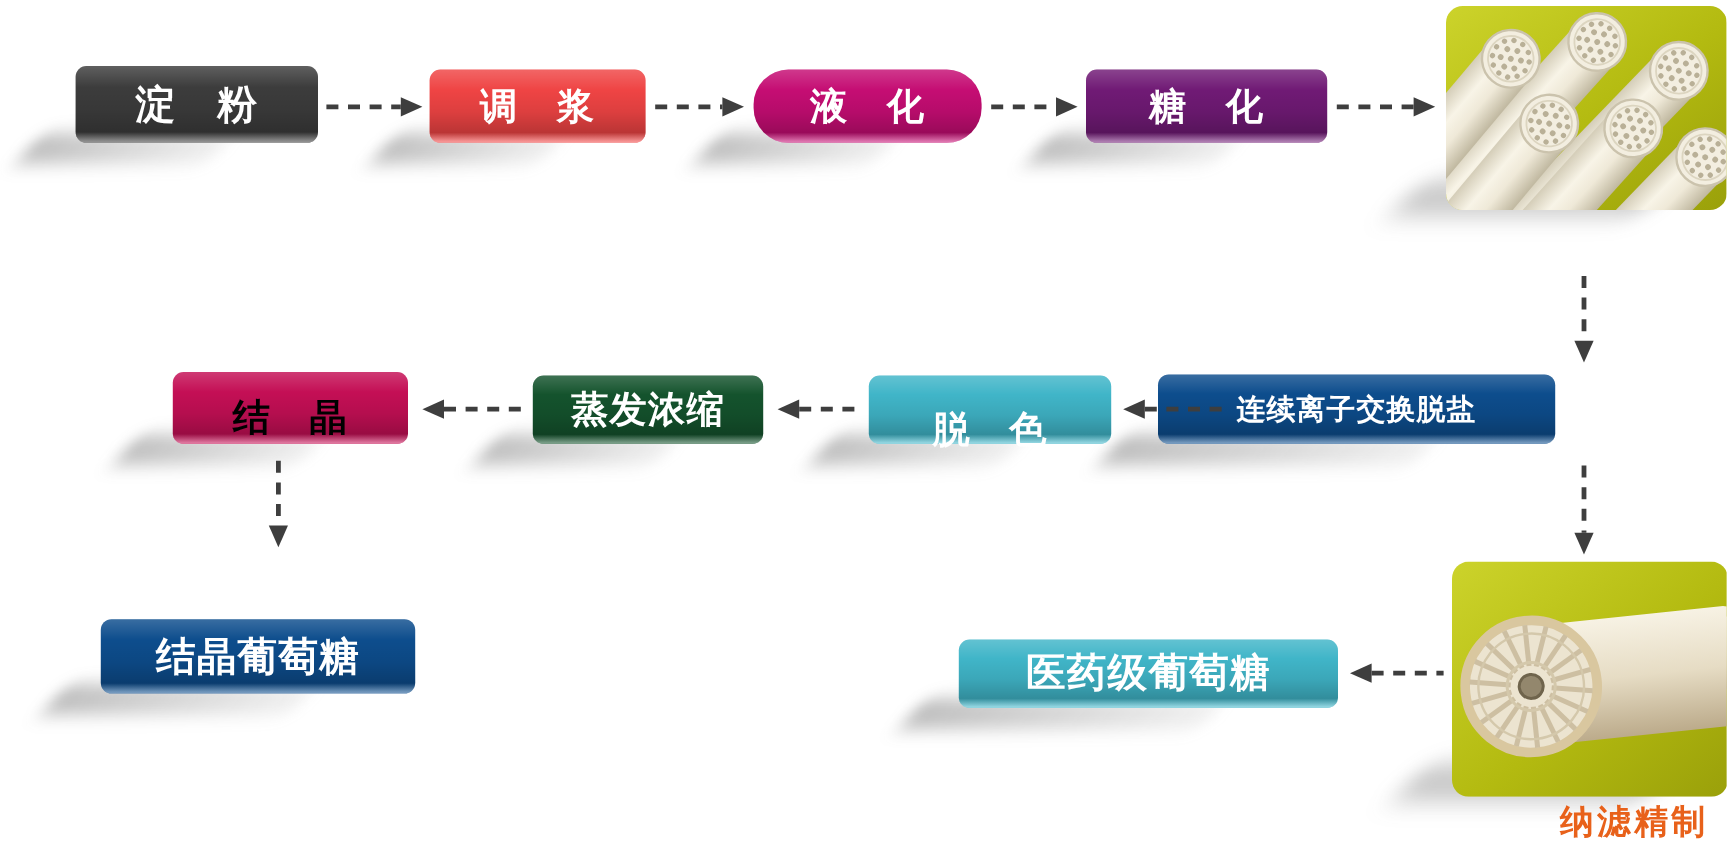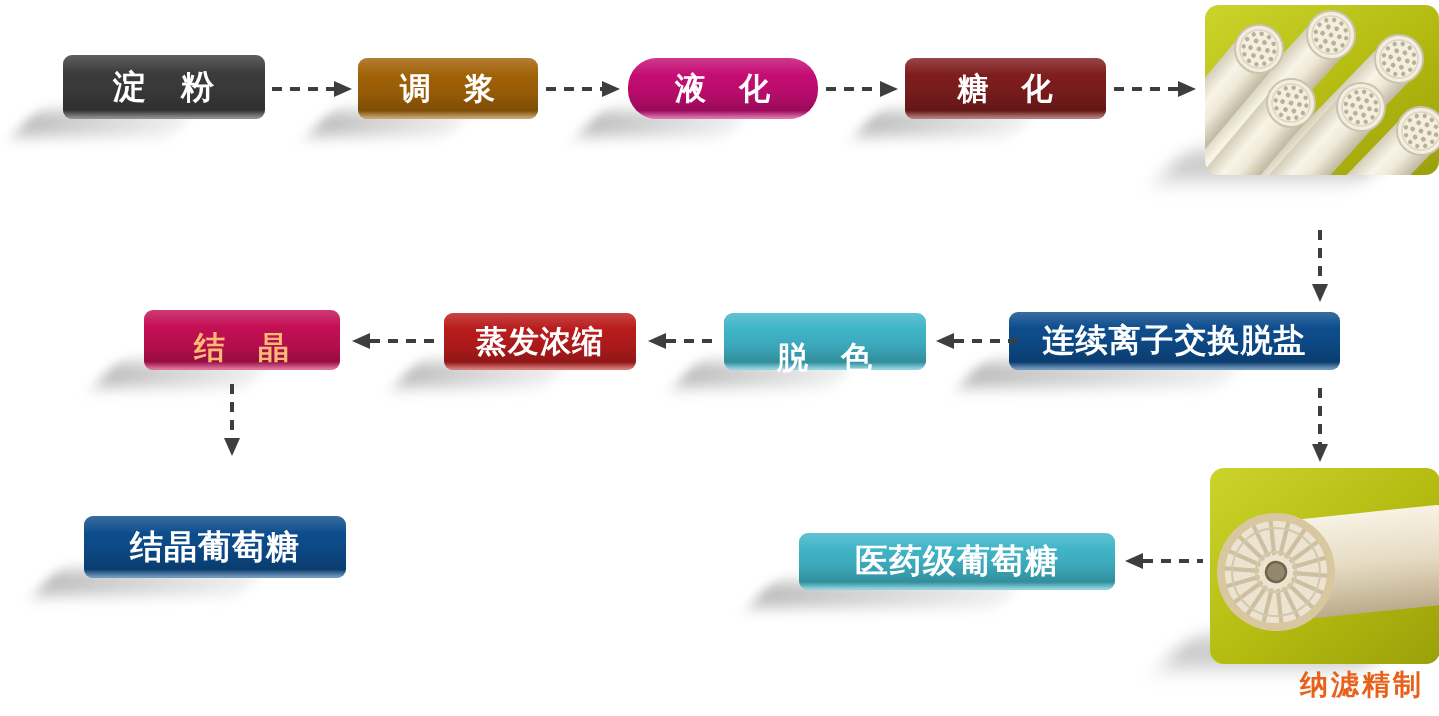--- a/index.html
+++ b/index.html
@@ -66,39 +66,39 @@
 
   <div class="flow-box" style="left: 63px; top: 55px; width: 202px; height: 64px; font-size: 33px; background-color: rgb(60, 60, 60);">
     <span class="lbl" style="color: rgb(255, 255, 255);">淀　粉</span>
   </div>
 
   <svg class="arrow" style="left:272px;top:80px" width="82" height="18">
     <line x1="0" y1="9" x2="62" y2="9"></line>
       <polygon points="62,1 80,9 62,17"></polygon>
   </svg>
 
-  <div class="flow-box" style="left: 358px; top: 58px; width: 180px; height: 61px; background-color: #a16207;">
+  <div class="flow-box" style="left: 358px; top: 58px; width: 180px; height: 61px; background-color: #ef4444;">
     <span class="lbl" style="color: rgb(255, 255, 255);">调　浆</span>
   </div>
 
   <svg class="arrow" style="left:546px;top:80px" width="76" height="18">
     <line x1="0" y1="9" x2="56" y2="9"></line>
       <polygon points="56,1 74,9 56,17"></polygon>
   </svg>
 
   <div class="flow-box" style="left: 628px; top: 58px; width: 190px; height: 61px; background-color: rgb(197, 13, 115); border-radius: 29px;">
     <span class="lbl" style="color: rgb(255, 255, 255);">液　化</span>
   </div>
 
   <svg class="arrow" style="left:826px;top:80px" width="74" height="18">
     <line x1="0" y1="9" x2="54" y2="9"></line>
       <polygon points="54,1 72,9 54,17"></polygon>
   </svg>
 
-  <div class="flow-box" style="left: 905px; top: 58px; width: 201px; height: 61px; background-color: #7f1d1d;">
+  <div class="flow-box" style="left: 905px; top: 58px; width: 201px; height: 61px; background-color: #701a75;">
     <span class="lbl" style="color: rgb(255, 255, 255);">糖　化</span>
   </div>
 
   <svg class="arrow" style="left:1114px;top:80px" width="84" height="18">
     <line x1="0" y1="9" x2="64" y2="9"></line>
       <polygon points="64,1 82,9 64,17"></polygon>
   </svg>
 
   <div class="photo-shadow" style="left:1182px;top:150px;width:215px;height:30px"></div>
 
@@ -155,49 +155,49 @@
       <use href="#tube19" xlink:href="#tube19" transform="translate(216,126) rotate(44)"></use>
     </g>
   </svg>
 
 
   <svg class="arrow" style="left:1311px;top:230px" width="18" height="74">
     <line x1="9" y1="0" x2="9" y2="54"></line>
       <polygon points="1,54 17,54 9,72"></polygon>
   </svg>
 
-  <div class="flow-box" style="left: 1009px; top: 312px; width: 331px; height: 58px; font-size: 32px; background-color: rgb(13, 77, 141);">
+  <div class="flow-box" style="left: 965px; top: 312px; width: 331px; height: 58px; font-size: 24px; background-color: rgb(13, 77, 141);">
     <span class="lbl" style="color: rgb(255, 255, 255);">连续离子交换脱盐</span>
   </div>
 
   <svg class="arrow" style="left:934px;top:332px" width="84" height="18">
     <polygon points="20,1 2,9 20,17"></polygon>
       <line x1="20" y1="9" x2="84" y2="9"></line>
   </svg>
 
   <div class="flow-box" style="left: 724px; top: 313px; width: 202px; height: 57px; background-color: rgb(64, 181, 200);">
     <span class="lbl" style="color: rgb(255, 255, 255); margin-top: 33px;">脱　色</span>
   </div>
 
   <svg class="arrow" style="left:646px;top:332px" width="72" height="18">
     <polygon points="20,1 2,9 20,17"></polygon>
       <line x1="20" y1="9" x2="72" y2="9"></line>
   </svg>
 
-  <div class="flow-box" style="left: 444px; top: 313px; width: 192px; height: 57px; background-color: #b91c1c;">
+  <div class="flow-box" style="left: 444px; top: 313px; width: 192px; height: 57px; background-color: #14532d;">
     <span class="lbl" style="color: rgb(255, 255, 255);">蒸发浓缩</span>
   </div>
 
   <svg class="arrow" style="left:350px;top:332px" width="86" height="18">
     <polygon points="20,1 2,9 20,17"></polygon>
       <line x1="20" y1="9" x2="86" y2="9"></line>
   </svg>
 
   <div class="flow-box" style="left: 144px; top: 310px; width: 196px; height: 60px; background-color: rgb(196, 15, 85);">
-    <span class="lbl" style="color: #fdba74; margin-top: 15px;">结　晶</span>
+    <span class="lbl" style="color: #000000; margin-top: 15px;">结　晶</span>
   </div>
 
   <svg class="arrow" style="left:223px;top:384px" width="18" height="74">
     <line x1="9" y1="0" x2="9" y2="54"></line>
       <polygon points="1,54 17,54 9,72"></polygon>
   </svg>
 
   <svg class="arrow" style="left:1311px;top:388px" width="18" height="76">
     <line x1="9" y1="0" x2="9" y2="56"></line>
       <polygon points="1,56 17,56 9,74"></polygon>

